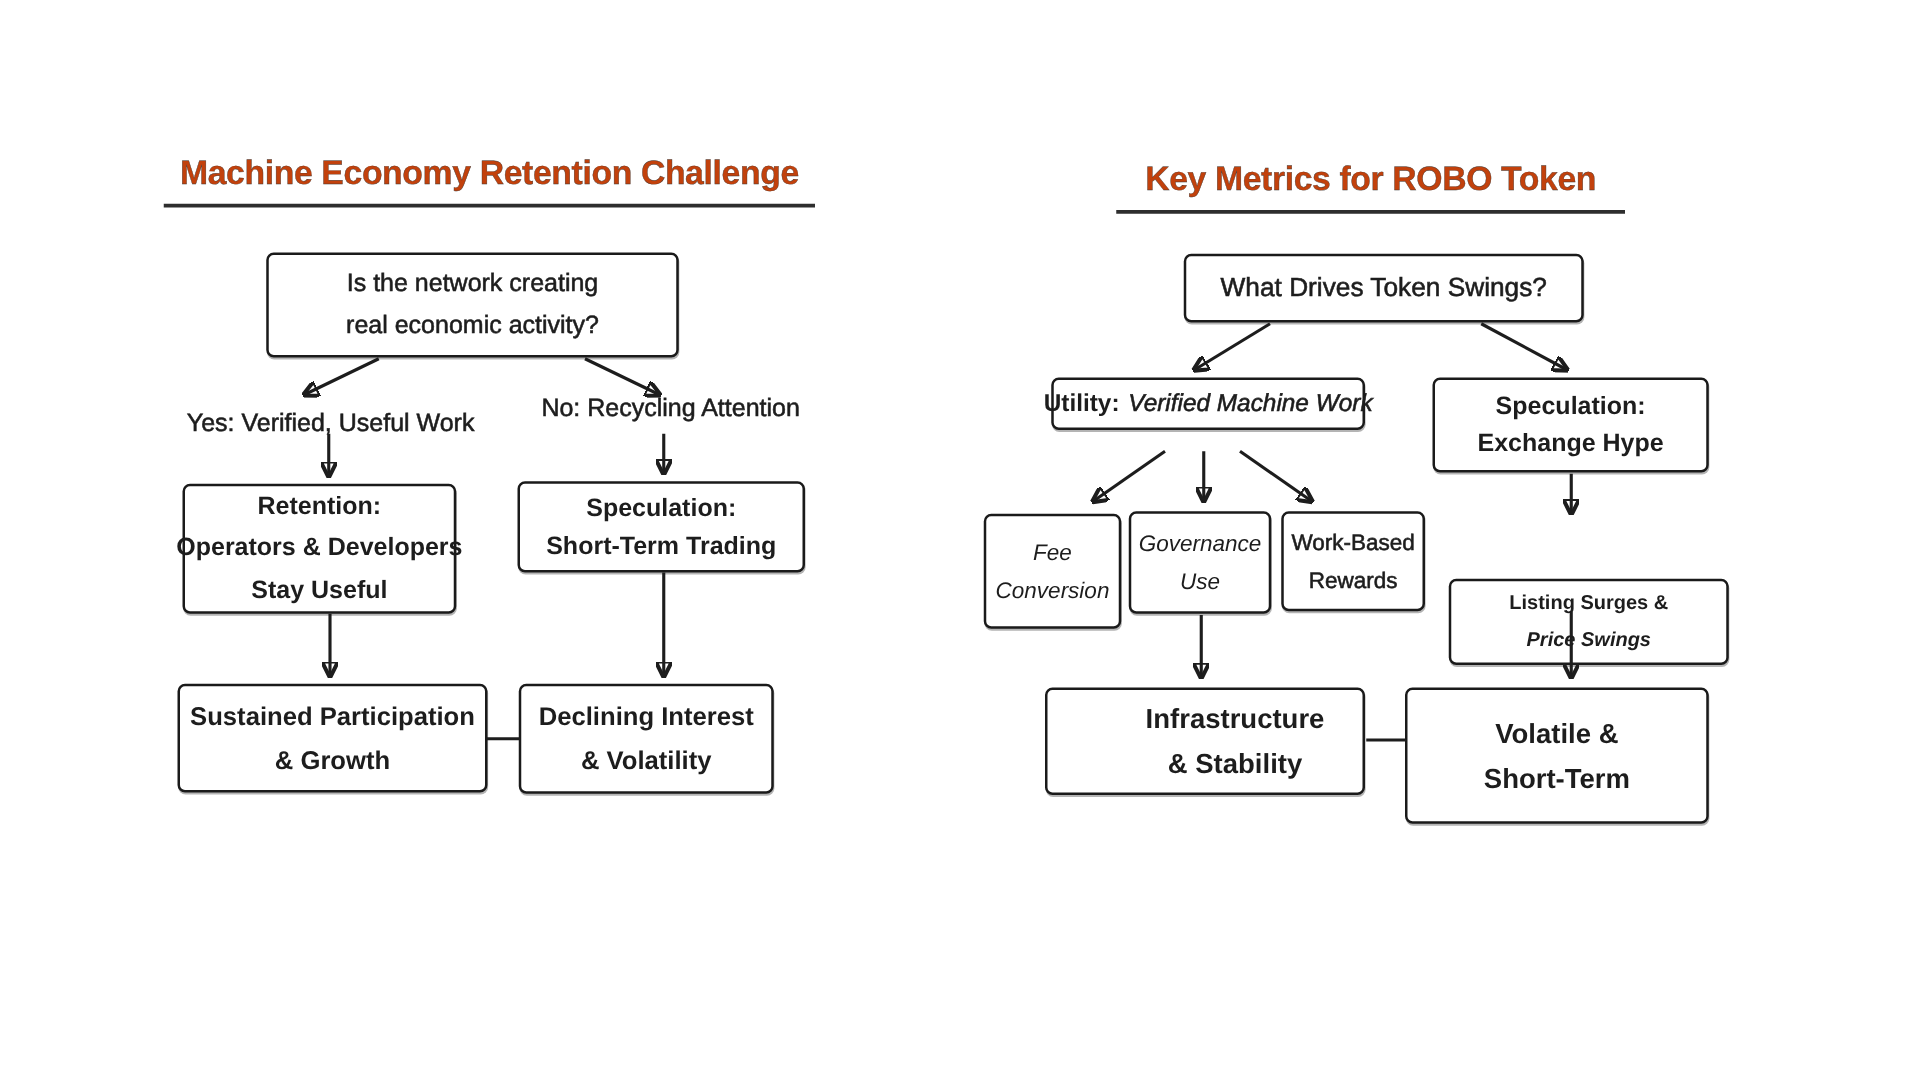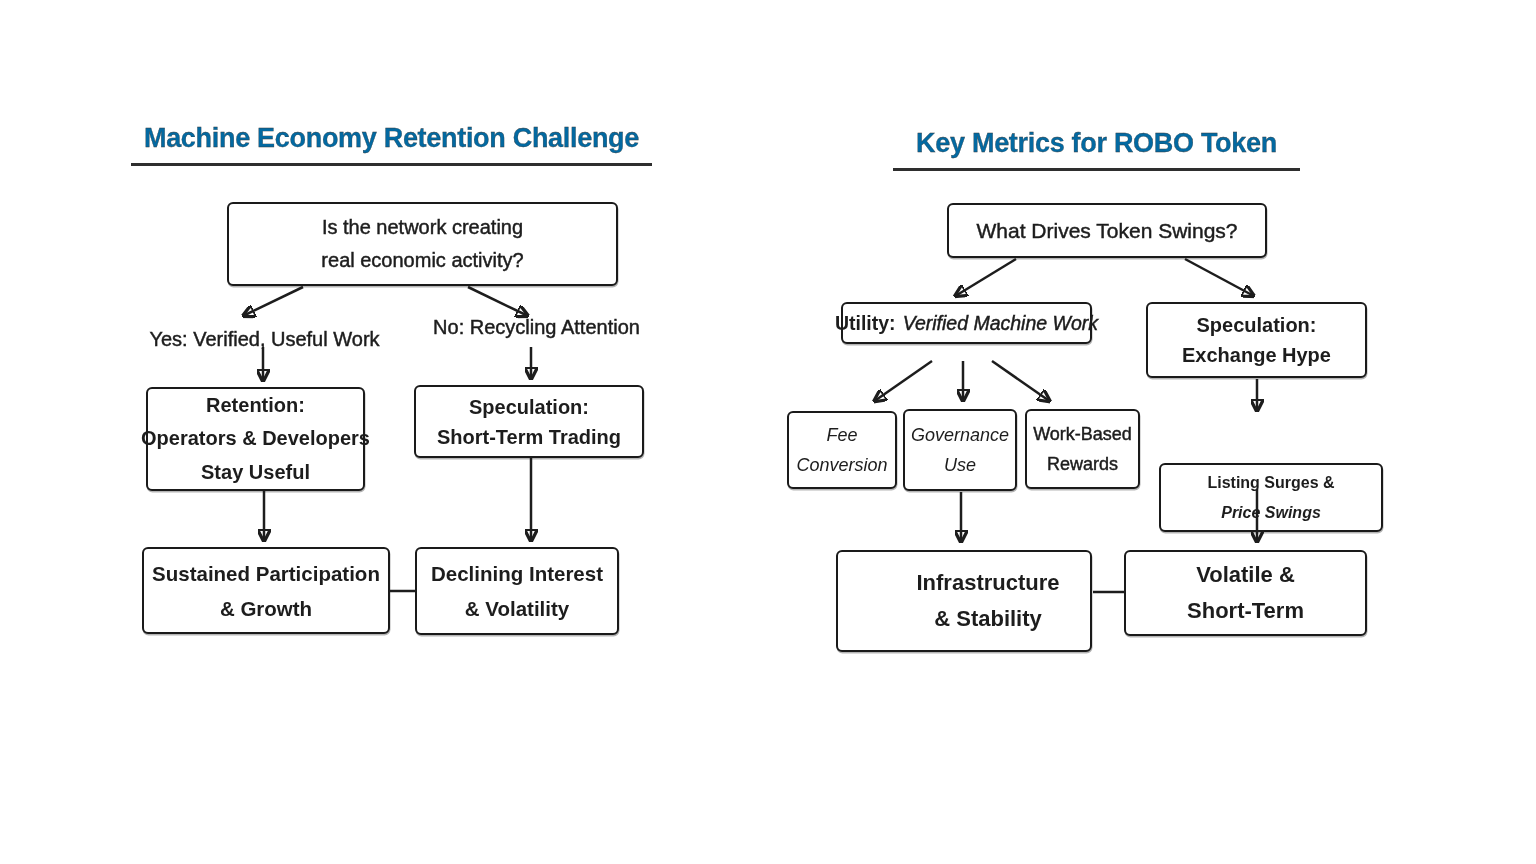--- a/index.html
+++ b/index.html
@@ -8,21 +8,21 @@
 
   #canvas { position: relative; width: 1536px; height: 864px; background: #ffffff; }
 
   .chart-title {
     position: absolute;
     text-align: center;
     font-weight: 700;
     font-size: 27px;
     line-height: 34px;
     letter-spacing: -0.3px;
-    color: #0369a1;
+    color: #c2410c;
     padding-bottom: 8px;
     border-bottom: 3px solid #2e2e2e;
     -webkit-text-stroke: 0.3px #3a3a3a;
   }
   #left-title  { left: 131px; top: 121px; width: 521px; }
   #right-title { left: 893px; top: 126px; width: 407px; }
 
   .node {
     position: absolute;
     background: #ffffff;
@@ -44,39 +44,39 @@
     position: absolute;
     text-align: center;
     font-size: 20px;
     line-height: 26px;
     white-space: nowrap;
     font-weight: 400;
     -webkit-text-stroke: 0.45px #1d1d1d;
   }
 
   
-  #l-question { left: 227px; top: 202px; width: 391px; height: 84px; font-size: 20px; line-height: 33px; }
+  #l-question { left: 213px; top: 202px; width: 330px; height: 84px; font-size: 20px; line-height: 33px; }
   #l-yes-label { left: 139px; top: 314px; width: 251px; margin-top: 12px; }
   #l-no-label  { left: 421px; top: 314px; width: 231px; }
   #l-retention { left: 146px; top: 387px; width: 219px; height: 104px; font-size: 20px; line-height: 33.5px; }
   #l-speculation { left: 414px; top: 385px; width: 230px; height: 73px; font-size: 20px; line-height: 30px; }
   #l-sustained { left: 142px; top: 547px; width: 248px; height: 87px; font-size: 20.5px; line-height: 35px; font-weight: 700; }
   #l-declining { left: 415px; top: 547px; width: 204px; height: 88px; font-size: 20.5px; line-height: 35px; font-weight: 700; }
 
   
   #r-question { left: 947px; top: 203px; width: 320px; height: 55px; font-size: 21px; }
   #r-utility { left: 841px; top: 302px; width: 251px; height: 42px; font-size: 19.5px; }
   #r-utility .gap { display: inline-block; width: 7px; }
   #r-speculation { left: 1146px; top: 302px; width: 221px; height: 76px; font-size: 20px; line-height: 30px; }
-  #r-fee { left: 787px; top: 411px; width: 110px; height: 78px; font-size: 18px; line-height: 30px; font-style: italic; }
+  #r-fee { left: 787px; top: 411px; width: 110px; height: 92px; font-size: 18px; line-height: 30px; font-style: italic; }
   #r-governance { left: 903px; top: 409px; width: 114px; height: 82px; font-size: 18px; line-height: 30px; font-style: italic; }
   #r-workbased { left: 1025px; top: 409px; width: 115px; height: 80px; font-size: 18px; line-height: 30px; }
   #r-listing { left: 1159px; top: 419px; width: 224px; height: 69px; font-size: 16px; line-height: 30px; font-weight: 700; margin-top: 44px; }
-  #r-infrastructure { left: 836px; top: 550px; width: 256px; height: 102px; font-size: 22px; line-height: 36px; font-weight: 700; padding-left: 48px; }
-  #r-volatile { left: 1124px; top: 550px; width: 243px; height: 86px; font-size: 22px; line-height: 36px; font-weight: 700; }
+  #r-infrastructure { left: 836px; top: 550px; width: 256px; height: 86px; font-size: 22px; line-height: 36px; font-weight: 700; padding-left: 48px; }
+  #r-volatile { left: 1124px; top: 550px; width: 243px; height: 109px; font-size: 22px; line-height: 36px; font-weight: 700; }
 
   #edges { position: absolute; left: 0; top: 0; width: 1536px; height: 864px; pointer-events: none; }
   #edges line, #edges path { stroke: #1d1d1d; stroke-width: 2.5; fill: none; }
 </style>
 </head>
 <body>
 
 <div id="canvas">
 
   <div class="chart-title" id="left-title">Machine Economy Retention Challenge</div>

